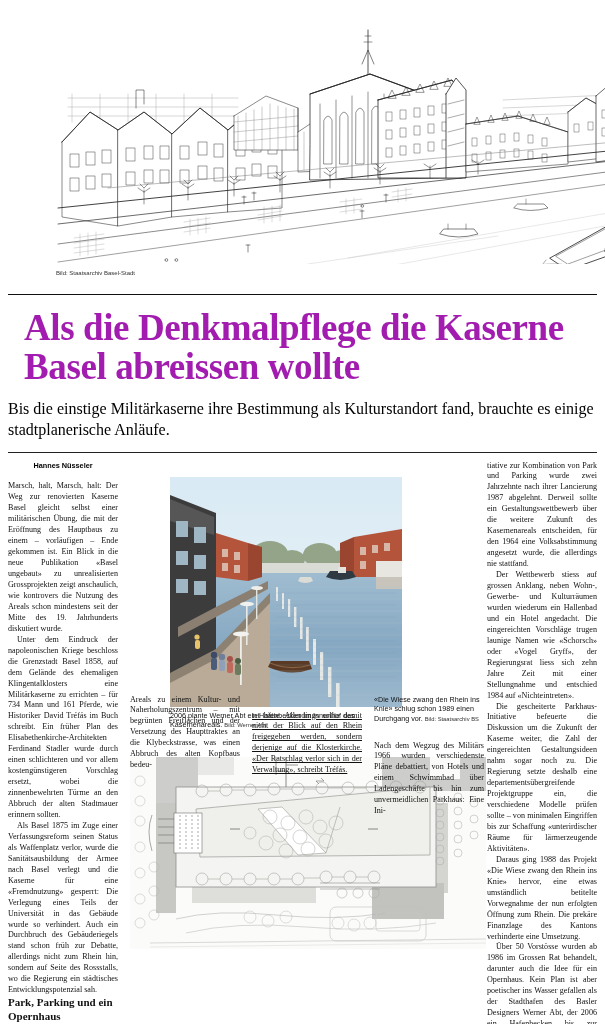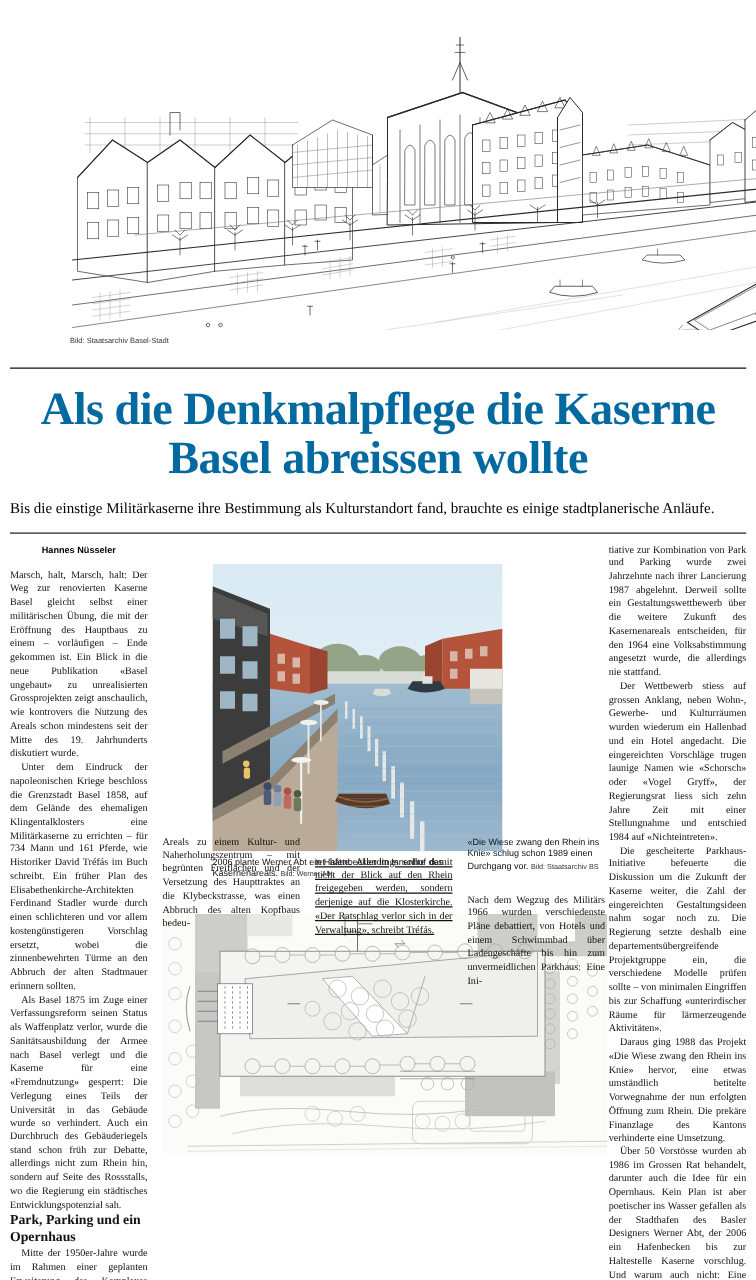--- a/index.html
+++ b/index.html
@@ -37,27 +37,26 @@
 
   .rule-thick { border-top: 1.6px solid #111; margin: 9px 0 0 0; }
 
   
   h1.headline {
     font-family: "Liberation Serif", serif;
     font-weight: bold;
     font-size: 37px;
     line-height: 1.06;
     letter-spacing: -0.4px;
-    margin: 13px 0 0 0;
-    color: #0369a1;
-    text-align: center;
+    margin: 13px 0 0 16px;
+    color: #a21caf;
   }
   .standfirst {
     font-family: "Liberation Serif", serif;
-    font-size: 12px;
+    font-size: 16px;
     line-height: 1.3;
     margin: 13px 0 0 0;
     color: #000;
   }
 
   .rule-under-lead { border-top: 0.8px solid #222; margin-top: 11px; }
 
   
   .article {
     margin-top: 8px;

